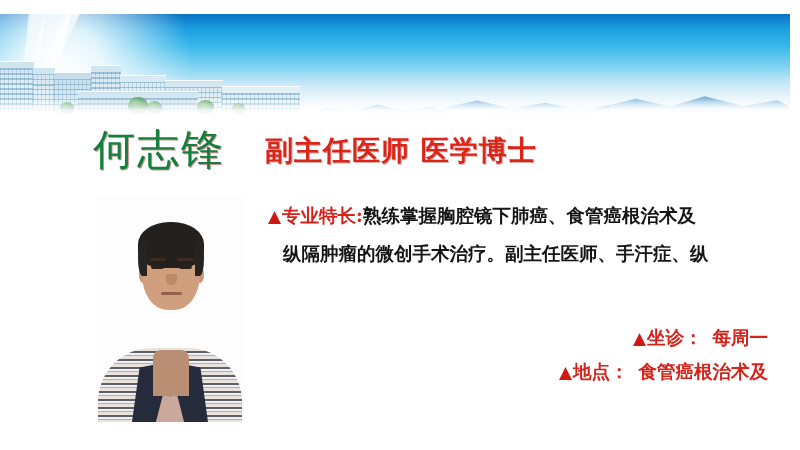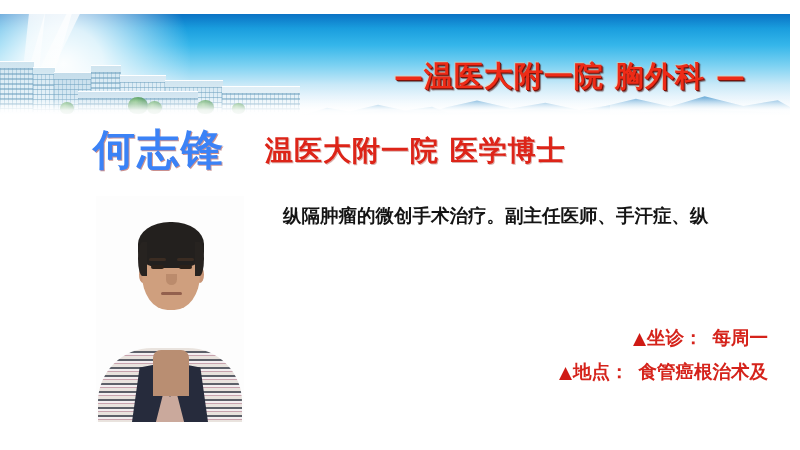--- a/index.html
+++ b/index.html
@@ -155,25 +155,25 @@
     left: 0;
     top: 126px;
     width: 800px;
     height: 52px;
   }
   #doctor-name {
     position: absolute;
     left: 93px;
     top: 0px;
     font-family: "DejaVu Serif", "Liberation Serif", serif;
-    font-weight: bold;
+    font-weight: normal;
     font-size: 42px;
     line-height: 48px;
     letter-spacing: 2px;
-    color: #3b82f6;
+    color: #15803d;
     white-space: nowrap;
     text-shadow: 1px 1px 0 rgba(140,12,6,0.45);
   }
   #doctor-title {
     position: absolute;
     left: 265px;
     top: 8px;
     font-family: "DejaVu Serif", "Liberation Serif", serif;
     font-weight: bold;
     font-size: 28px;
@@ -414,26 +414,25 @@
       <div class="tree t3"></div>
       <div class="tree t4"></div>
     </div>
 
     <div class="mtn m1"></div>
     <div class="mtn m2"></div>
     <div class="mtn m3"></div>
     <div class="mtn m4"></div>
     <div class="haze"></div>
 
-    <div id="banner-title">—温医大附一院 胸外科 —</div>
   </div>
 
   <div id="name-row">
     <div id="doctor-name">何志锋</div>
-    <div id="doctor-title">温医大附一院 医学博士</div>
+    <div id="doctor-title">副主任医师 医学博士</div>
   </div>
 
   <div id="photo">
     <div class="ph-bg"></div>
     <div class="ph-shirt"></div>
     <div class="ph-collar"></div>
     <div class="ph-collar-in"></div>
     <div class="ph-neck"></div>
     <div class="ph-ear ear-l"></div>
     <div class="ph-ear ear-r"></div>
@@ -443,20 +442,23 @@
     <div class="ph-hair3"></div>
     <div class="ph-brow brow-l"></div>
     <div class="ph-brow brow-r"></div>
     <div class="ph-eye eye-l"></div>
     <div class="ph-eye eye-r"></div>
     <div class="ph-nose"></div>
     <div class="ph-mouth"></div>
   </div>
 
   <div id="info">
+    <p class="info-para">
+      <span class="tri">▲</span><span class="lbl-red">专业特长:</span><span class="body-black">熟练掌握胸腔镜下肺癌、食管癌根治术及</span>
+    </p>
     <p class="info-para indent">
       <span class="body-black">纵隔肿瘤的微创手术治疗。副主任医师、手汗症、纵</span>
     </p>
   </div>
 
   <div id="sched-block">
     <p class="sched-para">
       <span class="tri">▲</span><span class="line-red">坐诊：</span><span class="line-red sched-val">每周一</span>
     </p>
     <p class="sched-para">

